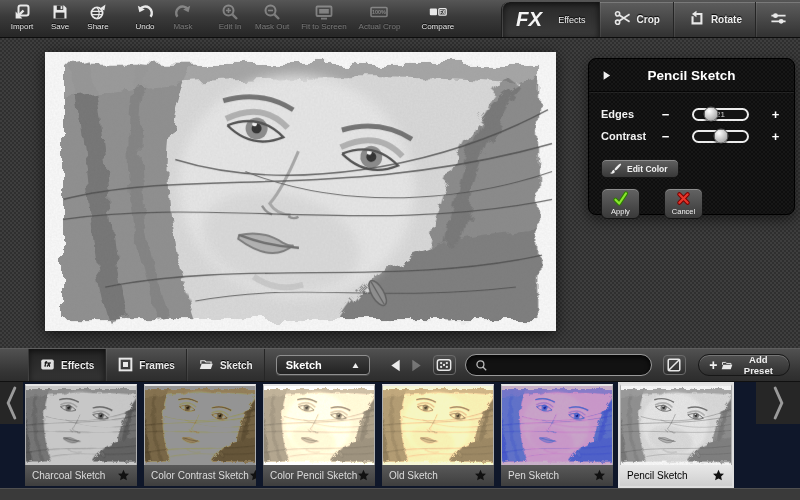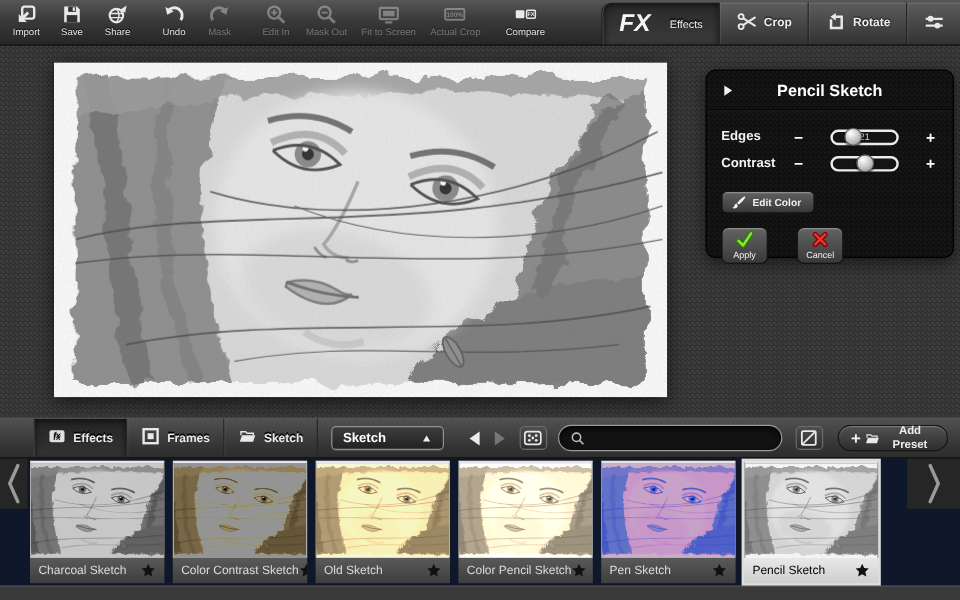--- a/index.html
+++ b/index.html
@@ -629,20 +629,94 @@
           </div>
           <div class="tlabel">
             <span>Color Contrast Sketch</span>
             <span class="tstar">
               <svg viewBox="0 0 18 18">
                 <path d="M9 1.2l2.3 4.9 5.3.6-4 3.7 1.1 5.3L9 13.1l-4.7 2.6 1.1-5.3-4-3.7 5.3-.6z" fill="#111"></path>
               </svg>
             </span>
           </div>
         </div>
+        <div class="tile v-color-pencil">
+          <div class="timg">
+            <svg class="sk" viewBox="0 0 510 280" preserveAspectRatio="xMidYMid slice">
+  <defs>
+    <filter id="roughT2" x="-5%" y="-7%" width="110%" height="114%">
+      <feTurbulence type="fractalNoise" baseFrequency=".045" numOctaves="4" seed="11" result="n"></feTurbulence>
+      <feDisplacementMap in="SourceGraphic" in2="n" scale="16"></feDisplacementMap>
+    </filter>
+    <filter id="grainT2">
+      <feTurbulence type="fractalNoise" baseFrequency=".55" numOctaves="2" seed="4"></feTurbulence>
+      <feColorMatrix type="matrix" values="0 0 0 0 .3  0 0 0 0 .3  0 0 0 0 .3  0 0 0 .5 0"></feColorMatrix>
+    </filter>
+    <filter id="softT2" x="-25%" y="-25%" width="150%" height="150%">
+                  <feGaussianBlur stdDeviation="6"></feGaussianBlur>
+                </filter>
+  </defs>
+  <rect width="510" height="280" fill="#fbfbfb"></rect>
+  <g filter="url(#roughT2)">
+                <rect x="18" y="12" width="474" height="256" fill="#dadada"></rect>
+              </g>
+  <g filter="url(#roughT2)">
+    <path d="M18 12 H150 C118 60 112 150 148 268 H18 Z" fill="#8f8f8f"></path>
+    <path d="M34 12 C56 90 50 190 74 268" stroke="#686868" stroke-width="20" fill="none" opacity=".7"></path>
+    <path d="M98 12 C82 80 88 190 120 268" stroke="#7b7b7b" stroke-width="12" fill="none" opacity=".6"></path>
+    <path d="M18 12 H492 V34 C380 20 150 22 18 46 Z" fill="#9c9c9c" opacity=".85"></path>
+    <path d="M492 24 C428 48 390 120 370 268 H492 Z" fill="#8a8a8a"></path>
+    <path d="M468 30 C428 82 406 172 396 268" stroke="#6d6d6d" stroke-width="16" fill="none" opacity=".65"></path>
+    <path d="M296 268 C328 218 360 190 492 178 V268 Z" fill="#7d7d7d"></path>
+  </g>
+  <g transform="rotate(14 250 140)">
+    <ellipse cx="250" cy="135" rx="118" ry="112" fill="#eaeaea" opacity=".85" filter="url(#softT2)"></ellipse>
+    <ellipse cx="248" cy="192" rx="80" ry="48" fill="#d0d0d0" opacity=".55" filter="url(#softT2)"></ellipse>
+    <path d="M165 86 q32 -26 62 -6 M283 86 q32 -26 62 -6" stroke="#9b9b9b" stroke-width="6" fill="none" opacity=".7"></path>
+    <circle cx="197" cy="88" r="11" fill="#8a8a8a"></circle>
+                <circle cx="197" cy="88" r="5" fill="#2e2e2e"></circle>
+    <circle cx="315" cy="88" r="11" fill="#8a8a8a"></circle>
+                <circle cx="315" cy="88" r="5" fill="#2e2e2e"></circle>
+    <circle cx="194" cy="84" r="2.4" fill="#f7f7f7"></circle>
+                <circle cx="312" cy="84" r="2.4" fill="#f7f7f7"></circle>
+    <g stroke="#4f4f4f" stroke-width="2.4" fill="none">
+      <path d="M168 92 q28 -20 57 -2 q-27 20 -57 2"></path>
+      <path d="M286 92 q28 -20 57 -2 q-27 20 -57 2"></path>
+    </g>
+    <path d="M158 69 q34 -20 70 -8 M280 69 q34 -20 70 -8" stroke="#5d5d5d" stroke-width="5" fill="none" opacity=".85"></path>
+    <path d="M243 100 q-6 40 -15 58 q9 9 23 6" stroke="#a8a8a8" stroke-width="3" fill="none"></path>
+    <path d="M221 162 q6 6 12 6 M249 166 q6 2 10 -2" stroke="#8f8f8f" stroke-width="2.4" fill="none"></path>
+    <path d="M206 196 q22 -11 44 -3 q7 2 11 0 q-17 23 -55 7 z" fill="#b3b3b3" stroke="#7c7c7c" stroke-width="2"></path>
+    <path d="M206 196 q30 4 61 -2" stroke="#6e6e6e" stroke-width="2.4" fill="none"></path>
+    <path d="M230 233 q26 10 50 -4" stroke="#bdbdbd" stroke-width="6" fill="none" opacity=".6"></path>
+  </g>
+  <g stroke="#474747" fill="none" opacity=".8">
+    <path d="M18 148 C140 116 300 150 506 92" stroke-width="1.6"></path>
+    <path d="M18 168 C170 146 330 184 506 148" stroke-width="1.2"></path>
+    <path d="M130 108 C240 142 390 118 502 58" stroke-width="1.4"></path>
+    <path d="M60 236 C200 208 350 236 496 204" stroke-width="1.3"></path>
+    <path d="M150 250 C260 230 330 252 470 236" stroke-width="1"></path>
+    <path d="M200 120 C300 160 420 150 506 120" stroke-width="1"></path>
+  </g>
+  <g transform="rotate(-30 332 242)">
+    <ellipse cx="332" cy="242" rx="6" ry="14" fill="#8e8e8e" stroke="#5e5e5e" stroke-width="1.5"></ellipse>
+    <path d="M332 229 v26" stroke="#5e5e5e" stroke-width="1.2"></path>
+  </g>
+  <rect x="14" y="8" width="482" height="264" filter="url(#grainT2)" opacity=".28"></rect>
+  </svg>
+          </div>
+          <div class="tlabel">
+            <span>Color Pencil Sketch</span>
+            <span class="tstar">
+              <svg viewBox="0 0 18 18">
+                <path d="M9 1.2l2.3 4.9 5.3.6-4 3.7 1.1 5.3L9 13.1l-4.7 2.6 1.1-5.3-4-3.7 5.3-.6z" fill="#111"></path>
+              </svg>
+            </span>
+          </div>
+        </div>
         <div class="tile v-old">
           <div class="timg">
             <svg class="sk" viewBox="0 0 510 280" preserveAspectRatio="xMidYMid slice">
   <defs>
     <filter id="roughT3" x="-5%" y="-7%" width="110%" height="114%">
       <feTurbulence type="fractalNoise" baseFrequency=".045" numOctaves="4" seed="11" result="n"></feTurbulence>
       <feDisplacementMap in="SourceGraphic" in2="n" scale="16"></feDisplacementMap>
     </filter>
     <filter id="grainT3">
       <feTurbulence type="fractalNoise" baseFrequency=".55" numOctaves="2" seed="4"></feTurbulence>
@@ -703,94 +777,20 @@
           </div>
           <div class="tlabel">
             <span>Old Sketch</span>
             <span class="tstar">
               <svg viewBox="0 0 18 18">
                 <path d="M9 1.2l2.3 4.9 5.3.6-4 3.7 1.1 5.3L9 13.1l-4.7 2.6 1.1-5.3-4-3.7 5.3-.6z" fill="#111"></path>
               </svg>
             </span>
           </div>
         </div>
-        <div class="tile v-color-pencil">
-          <div class="timg">
-            <svg class="sk" viewBox="0 0 510 280" preserveAspectRatio="xMidYMid slice">
-  <defs>
-    <filter id="roughT2" x="-5%" y="-7%" width="110%" height="114%">
-      <feTurbulence type="fractalNoise" baseFrequency=".045" numOctaves="4" seed="11" result="n"></feTurbulence>
-      <feDisplacementMap in="SourceGraphic" in2="n" scale="16"></feDisplacementMap>
-    </filter>
-    <filter id="grainT2">
-      <feTurbulence type="fractalNoise" baseFrequency=".55" numOctaves="2" seed="4"></feTurbulence>
-      <feColorMatrix type="matrix" values="0 0 0 0 .3  0 0 0 0 .3  0 0 0 0 .3  0 0 0 .5 0"></feColorMatrix>
-    </filter>
-    <filter id="softT2" x="-25%" y="-25%" width="150%" height="150%">
-                  <feGaussianBlur stdDeviation="6"></feGaussianBlur>
-                </filter>
-  </defs>
-  <rect width="510" height="280" fill="#fbfbfb"></rect>
-  <g filter="url(#roughT2)">
-                <rect x="18" y="12" width="474" height="256" fill="#dadada"></rect>
-              </g>
-  <g filter="url(#roughT2)">
-    <path d="M18 12 H150 C118 60 112 150 148 268 H18 Z" fill="#8f8f8f"></path>
-    <path d="M34 12 C56 90 50 190 74 268" stroke="#686868" stroke-width="20" fill="none" opacity=".7"></path>
-    <path d="M98 12 C82 80 88 190 120 268" stroke="#7b7b7b" stroke-width="12" fill="none" opacity=".6"></path>
-    <path d="M18 12 H492 V34 C380 20 150 22 18 46 Z" fill="#9c9c9c" opacity=".85"></path>
-    <path d="M492 24 C428 48 390 120 370 268 H492 Z" fill="#8a8a8a"></path>
-    <path d="M468 30 C428 82 406 172 396 268" stroke="#6d6d6d" stroke-width="16" fill="none" opacity=".65"></path>
-    <path d="M296 268 C328 218 360 190 492 178 V268 Z" fill="#7d7d7d"></path>
-  </g>
-  <g transform="rotate(14 250 140)">
-    <ellipse cx="250" cy="135" rx="118" ry="112" fill="#eaeaea" opacity=".85" filter="url(#softT2)"></ellipse>
-    <ellipse cx="248" cy="192" rx="80" ry="48" fill="#d0d0d0" opacity=".55" filter="url(#softT2)"></ellipse>
-    <path d="M165 86 q32 -26 62 -6 M283 86 q32 -26 62 -6" stroke="#9b9b9b" stroke-width="6" fill="none" opacity=".7"></path>
-    <circle cx="197" cy="88" r="11" fill="#8a8a8a"></circle>
-                <circle cx="197" cy="88" r="5" fill="#2e2e2e"></circle>
-    <circle cx="315" cy="88" r="11" fill="#8a8a8a"></circle>
-                <circle cx="315" cy="88" r="5" fill="#2e2e2e"></circle>
-    <circle cx="194" cy="84" r="2.4" fill="#f7f7f7"></circle>
-                <circle cx="312" cy="84" r="2.4" fill="#f7f7f7"></circle>
-    <g stroke="#4f4f4f" stroke-width="2.4" fill="none">
-      <path d="M168 92 q28 -20 57 -2 q-27 20 -57 2"></path>
-      <path d="M286 92 q28 -20 57 -2 q-27 20 -57 2"></path>
-    </g>
-    <path d="M158 69 q34 -20 70 -8 M280 69 q34 -20 70 -8" stroke="#5d5d5d" stroke-width="5" fill="none" opacity=".85"></path>
-    <path d="M243 100 q-6 40 -15 58 q9 9 23 6" stroke="#a8a8a8" stroke-width="3" fill="none"></path>
-    <path d="M221 162 q6 6 12 6 M249 166 q6 2 10 -2" stroke="#8f8f8f" stroke-width="2.4" fill="none"></path>
-    <path d="M206 196 q22 -11 44 -3 q7 2 11 0 q-17 23 -55 7 z" fill="#b3b3b3" stroke="#7c7c7c" stroke-width="2"></path>
-    <path d="M206 196 q30 4 61 -2" stroke="#6e6e6e" stroke-width="2.4" fill="none"></path>
-    <path d="M230 233 q26 10 50 -4" stroke="#bdbdbd" stroke-width="6" fill="none" opacity=".6"></path>
-  </g>
-  <g stroke="#474747" fill="none" opacity=".8">
-    <path d="M18 148 C140 116 300 150 506 92" stroke-width="1.6"></path>
-    <path d="M18 168 C170 146 330 184 506 148" stroke-width="1.2"></path>
-    <path d="M130 108 C240 142 390 118 502 58" stroke-width="1.4"></path>
-    <path d="M60 236 C200 208 350 236 496 204" stroke-width="1.3"></path>
-    <path d="M150 250 C260 230 330 252 470 236" stroke-width="1"></path>
-    <path d="M200 120 C300 160 420 150 506 120" stroke-width="1"></path>
-  </g>
-  <g transform="rotate(-30 332 242)">
-    <ellipse cx="332" cy="242" rx="6" ry="14" fill="#8e8e8e" stroke="#5e5e5e" stroke-width="1.5"></ellipse>
-    <path d="M332 229 v26" stroke="#5e5e5e" stroke-width="1.2"></path>
-  </g>
-  <rect x="14" y="8" width="482" height="264" filter="url(#grainT2)" opacity=".28"></rect>
-  </svg>
-          </div>
-          <div class="tlabel">
-            <span>Color Pencil Sketch</span>
-            <span class="tstar">
-              <svg viewBox="0 0 18 18">
-                <path d="M9 1.2l2.3 4.9 5.3.6-4 3.7 1.1 5.3L9 13.1l-4.7 2.6 1.1-5.3-4-3.7 5.3-.6z" fill="#111"></path>
-              </svg>
-            </span>
-          </div>
-        </div>
         <div class="tile v-pen">
           <div class="timg">
             <svg class="sk" viewBox="0 0 510 280" preserveAspectRatio="xMidYMid slice">
   <defs>
     <filter id="roughT4" x="-5%" y="-7%" width="110%" height="114%">
       <feTurbulence type="fractalNoise" baseFrequency=".045" numOctaves="4" seed="11" result="n"></feTurbulence>
       <feDisplacementMap in="SourceGraphic" in2="n" scale="16"></feDisplacementMap>
     </filter>
     <filter id="grainT4">
       <feTurbulence type="fractalNoise" baseFrequency=".55" numOctaves="2" seed="4"></feTurbulence>

